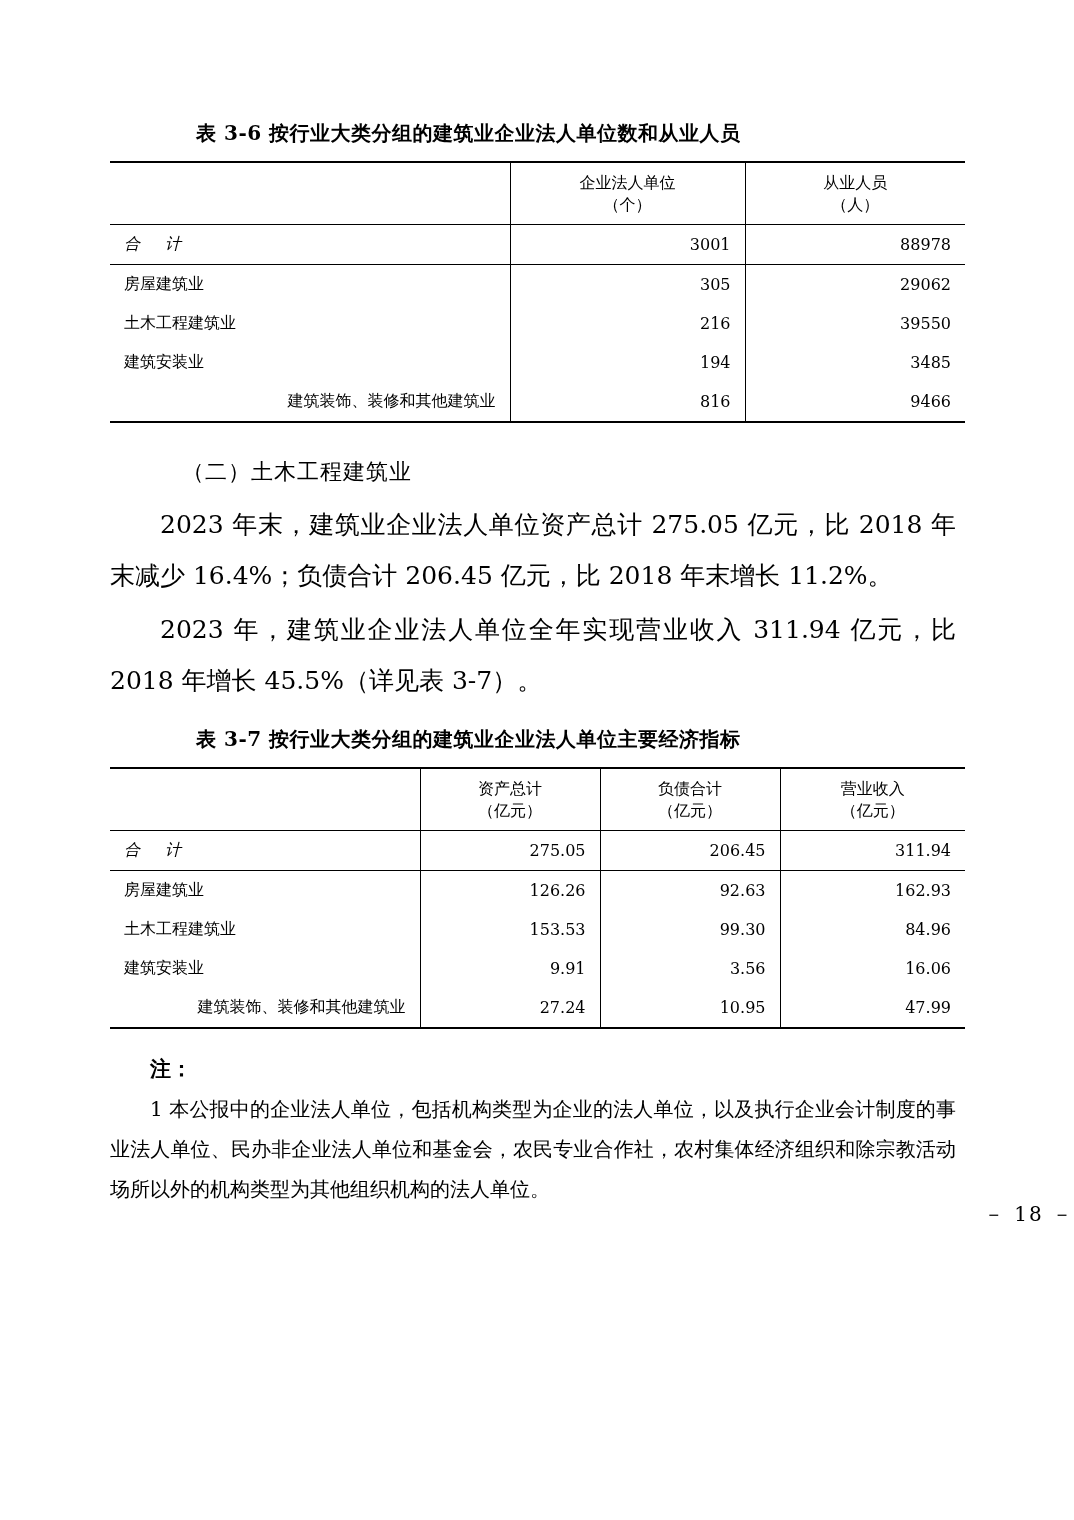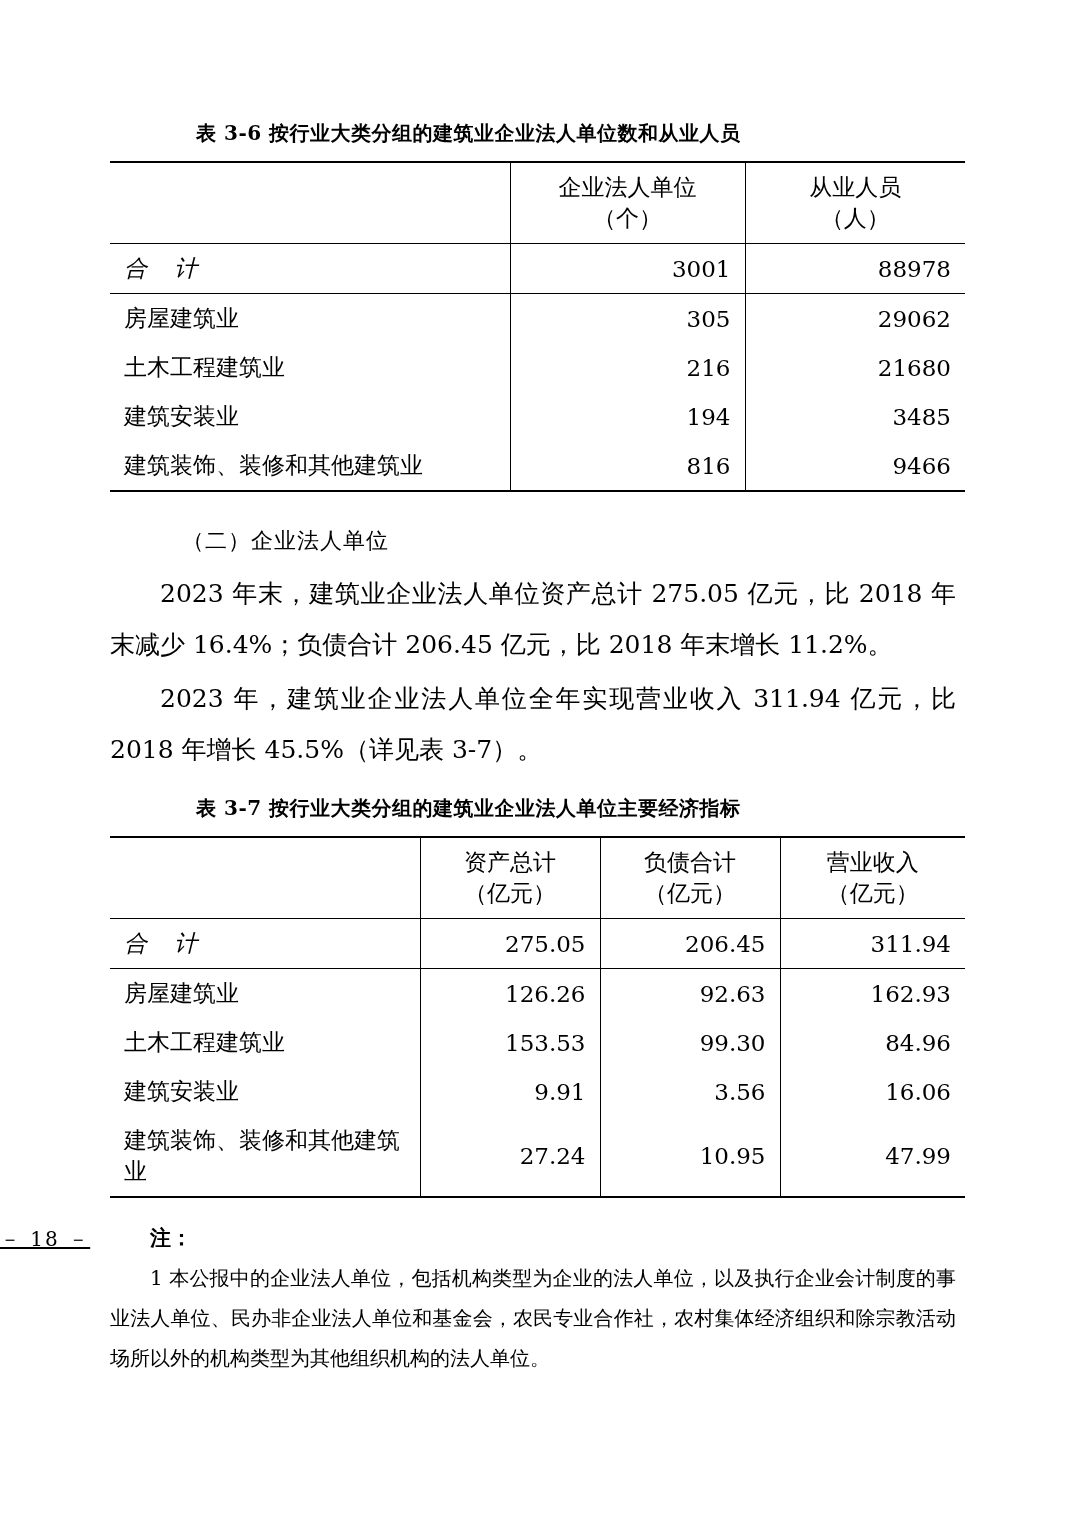--- a/index.html
+++ b/index.html
@@ -33,26 +33,26 @@
     padding-left: 86px;
   }
   table.doc-table {
     border-collapse: collapse;
     width: 855px;
     margin: 0 auto;
     table-layout: fixed;
   }
   table.doc-table td, table.doc-table th {
     font-weight: normal;
-    font-size: 23px;
+    font-size: 16px;
     padding: 9px 14px;
     vertical-align: middle;
   }
   .rule-mid td { border-top: 1.2px solid #000; }
-  .rule-bottom td { border-bottom: 2.2px solid #000; }
+  .rule-bottom td { border-bottom: 2.2px solid #000; text-align: right; }
 
   .hdr-cell {
     text-align: center;
     line-height: 1.35;
     border-top: 2.2px solid #000;
     border-bottom: 1.2px solid #000;
   }
   .vline-l { border-left: 1.2px solid #000; }
 
   .row-label { text-align: left; padding-left: 20px; }
@@ -87,26 +87,25 @@
     line-height: 2.0;
     margin: 0;
     text-align: justify;
     text-justify: inter-ideograph;
     text-indent: 2em;
   }
 
   .footer {
     position: absolute;
     left: 0;
-    bottom: 39px;
+    bottom: 64px;
     width: 100%;
-    text-align: left;
+    text-align: right;
     font-size: 20px;
     letter-spacing: 2px;
-    text-decoration: underline;
   }
 
   .spacer-sm { height: 18px; }
 </style>
 </head>
 <body>
 
 <div class="page">
 
   <div class="table-caption">表 3-6   按行业大类分组的建筑业企业法人单位数和从业人员</div>
@@ -135,36 +134,36 @@
         <td class="row-num bold vline-l">88978</td>
       </tr>
       <tr class="rule-mid">
         <td class="row-label">房屋建筑业</td>
         <td class="row-num vline-l">305</td>
         <td class="row-num vline-l">29062</td>
       </tr>
       <tr>
         <td class="row-label">土木工程建筑业</td>
         <td class="row-num vline-l">216</td>
-        <td class="row-num vline-l">21680</td>
+        <td class="row-num vline-l">39550</td>
       </tr>
       <tr>
         <td class="row-label">建筑安装业</td>
         <td class="row-num vline-l">194</td>
         <td class="row-num vline-l">3485</td>
       </tr>
       <tr class="rule-bottom">
         <td class="row-label">建筑装饰、装修和其他建筑业</td>
         <td class="row-num vline-l">816</td>
         <td class="row-num vline-l">9466</td>
       </tr>
     </tbody>
   </table>
 
-  <div class="heading2">（二）企业法人单位</div>
+  <div class="heading2">（二）土木工程建筑业</div>
   <p class="para">2023 年末，建筑业企业法人单位资产总计 275.05 亿元，比 2018 年末减少 16.4%；负债合计 206.45 亿元，比 2018 年末增长 11.2%。</p>
   <p class="para">2023 年，建筑业企业法人单位全年实现营业收入 311.94 亿元，比 2018 年增长 45.5%（详见表 3-7）。</p>
 
   <div class="spacer-sm"></div>
 
   <div class="table-caption">表 3-7   按行业大类分组的建筑业企业法人单位主要经济指标</div>
 
   <table class="doc-table">
     <colgroup>
       <col style="width:310px">

